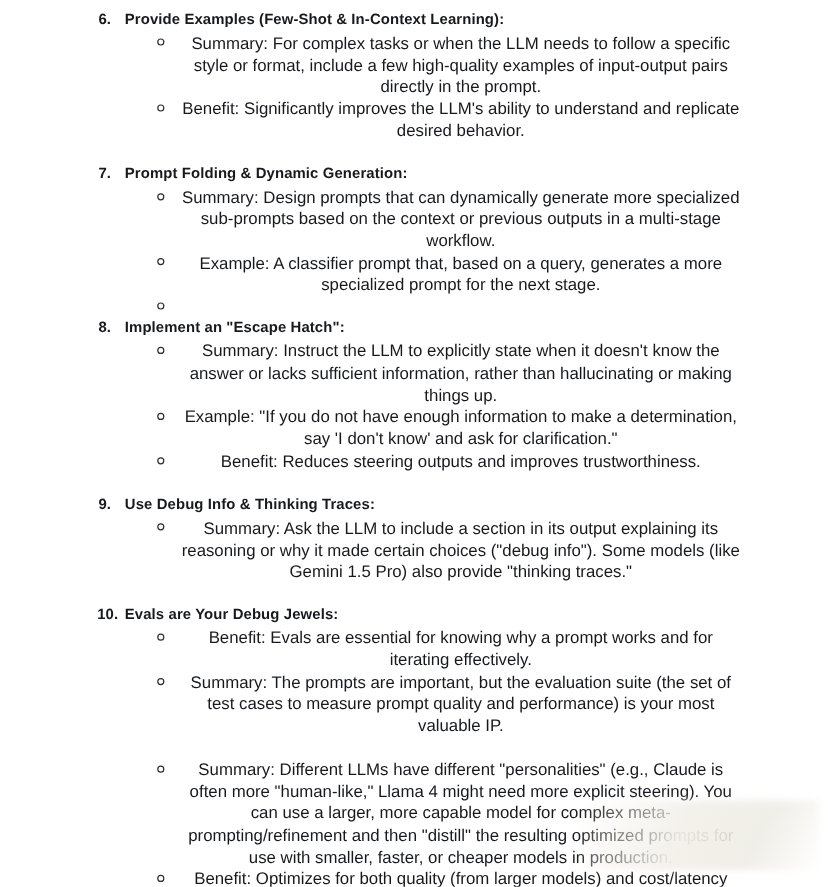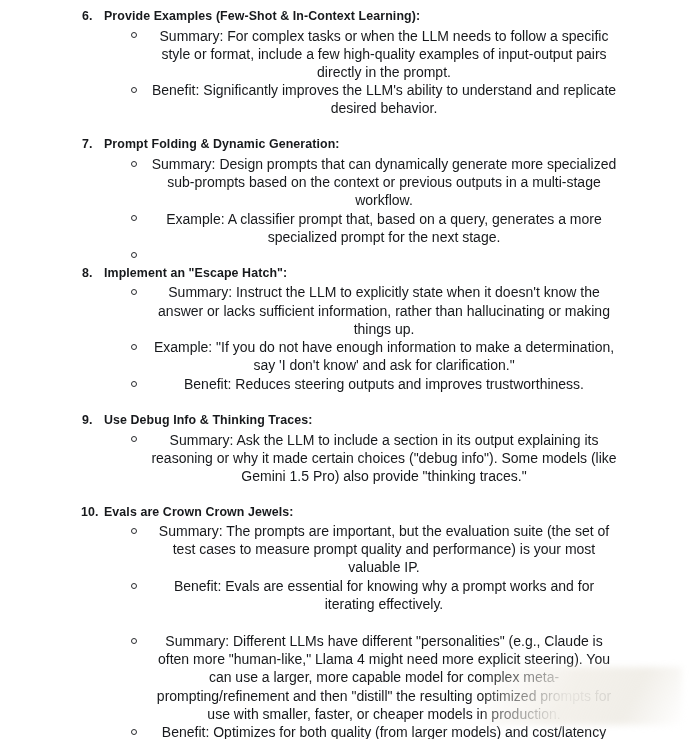--- a/index.html
+++ b/index.html
@@ -158,29 +158,29 @@
       <li class="item">
         <div class="item-head"><span class="item-num">9.</span><span>Use Debug Info &amp; Thinking Traces:</span></div>
         <ul class="subs">
           <li class="sub w-a">
             <span class="sub-marker"></span>
             <span class="sub-text">Summary: Ask the LLM to include a section in its output explaining its reasoning or why it made certain choices ("debug info"). Some models (like Gemini 1.5 Pro) also provide "thinking traces."</span>
           </li>
         </ul>
       </li>
       <li class="item">
-        <div class="item-head"><span class="item-num two-digit">10.</span><span>Evals are Crown Crown Jewels:</span></div>
+        <div class="item-head"><span class="item-num two-digit">10.</span><span>Evals are Your Debug Jewels:</span></div>
         <ul class="subs">
           <li class="sub w-a">
             <span class="sub-marker"></span>
-            <span class="sub-text">Summary: The prompts are important, but the evaluation suite (the set of test cases to measure prompt quality and performance) is your most valuable IP.</span>
+            <span class="sub-text">Benefit: Evals are essential for knowing why a prompt works and for iterating effectively.</span>
           </li>
           <li class="sub w-a">
             <span class="sub-marker"></span>
-            <span class="sub-text">Benefit: Evals are essential for knowing why a prompt works and for iterating effectively.</span>
+            <span class="sub-text">Summary: The prompts are important, but the evaluation suite (the set of test cases to measure prompt quality and performance) is your most valuable IP.</span>
           </li>
         </ul>
       </li>
       <li class="item">
         <ul class="subs">
           <li class="sub w-a">
             <span class="sub-marker"></span>
             <span class="sub-text">Summary: Different LLMs have different "personalities" (e.g., Claude is often more "human-like," Llama 4 might need more explicit steering). You can use a larger, more capable model for complex meta-prompting/refinement and then "distill" the resulting optimized prompts for use with smaller, faster, or cheaper models in production.</span>
           </li>
           <li class="sub w-a">

